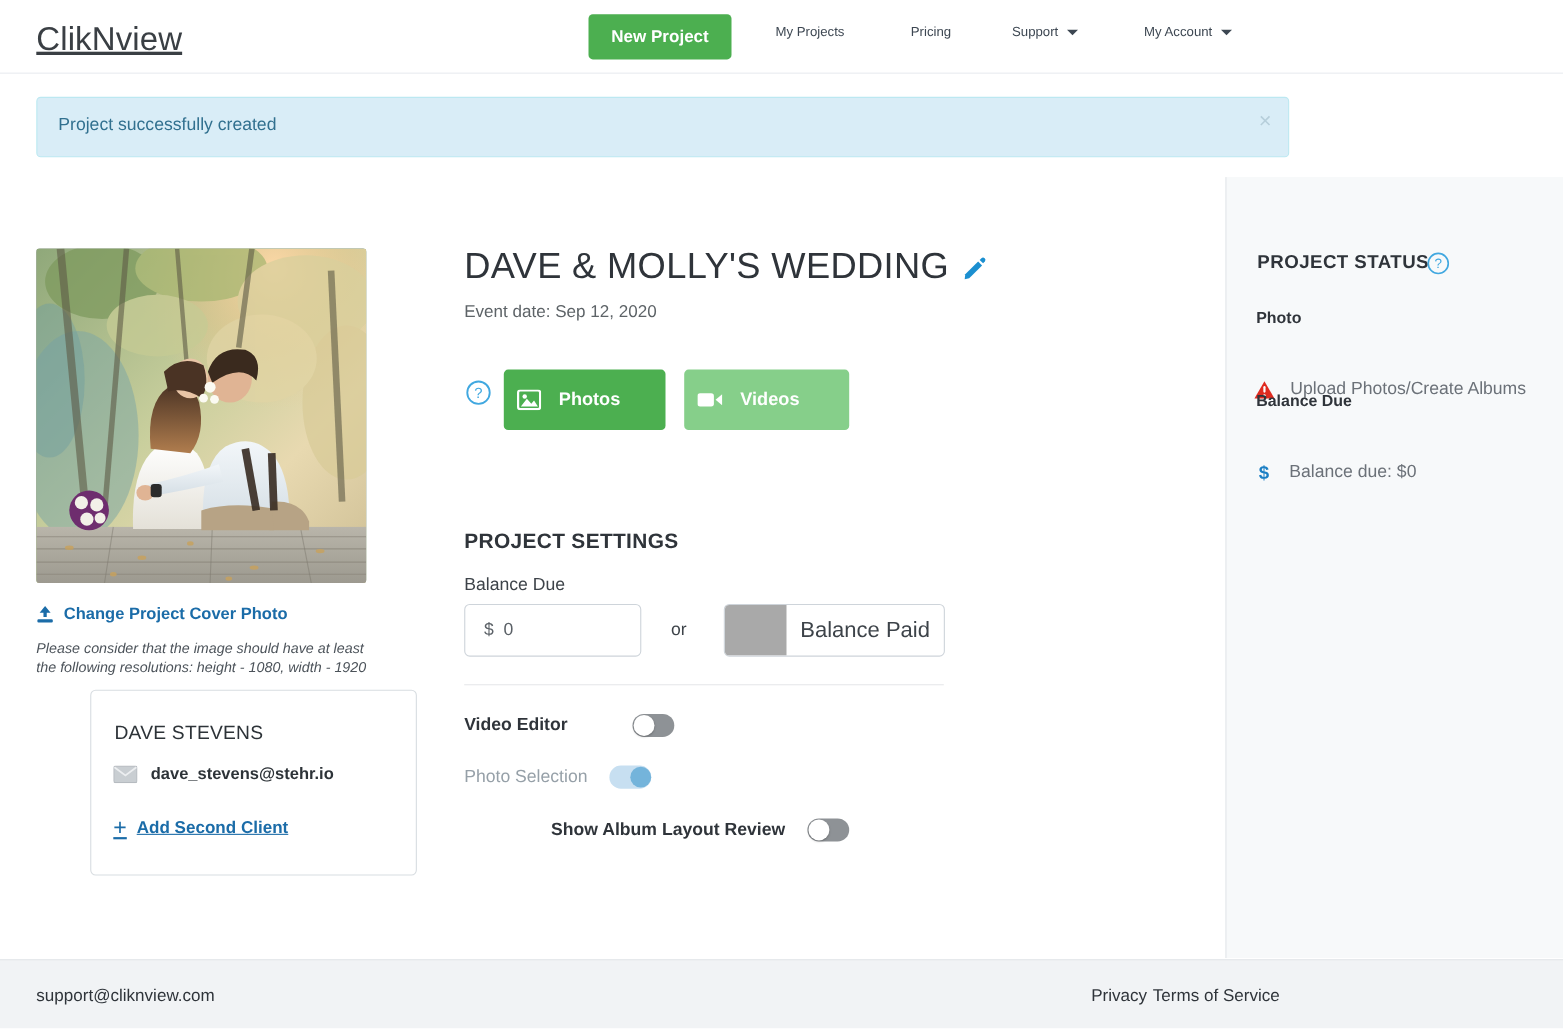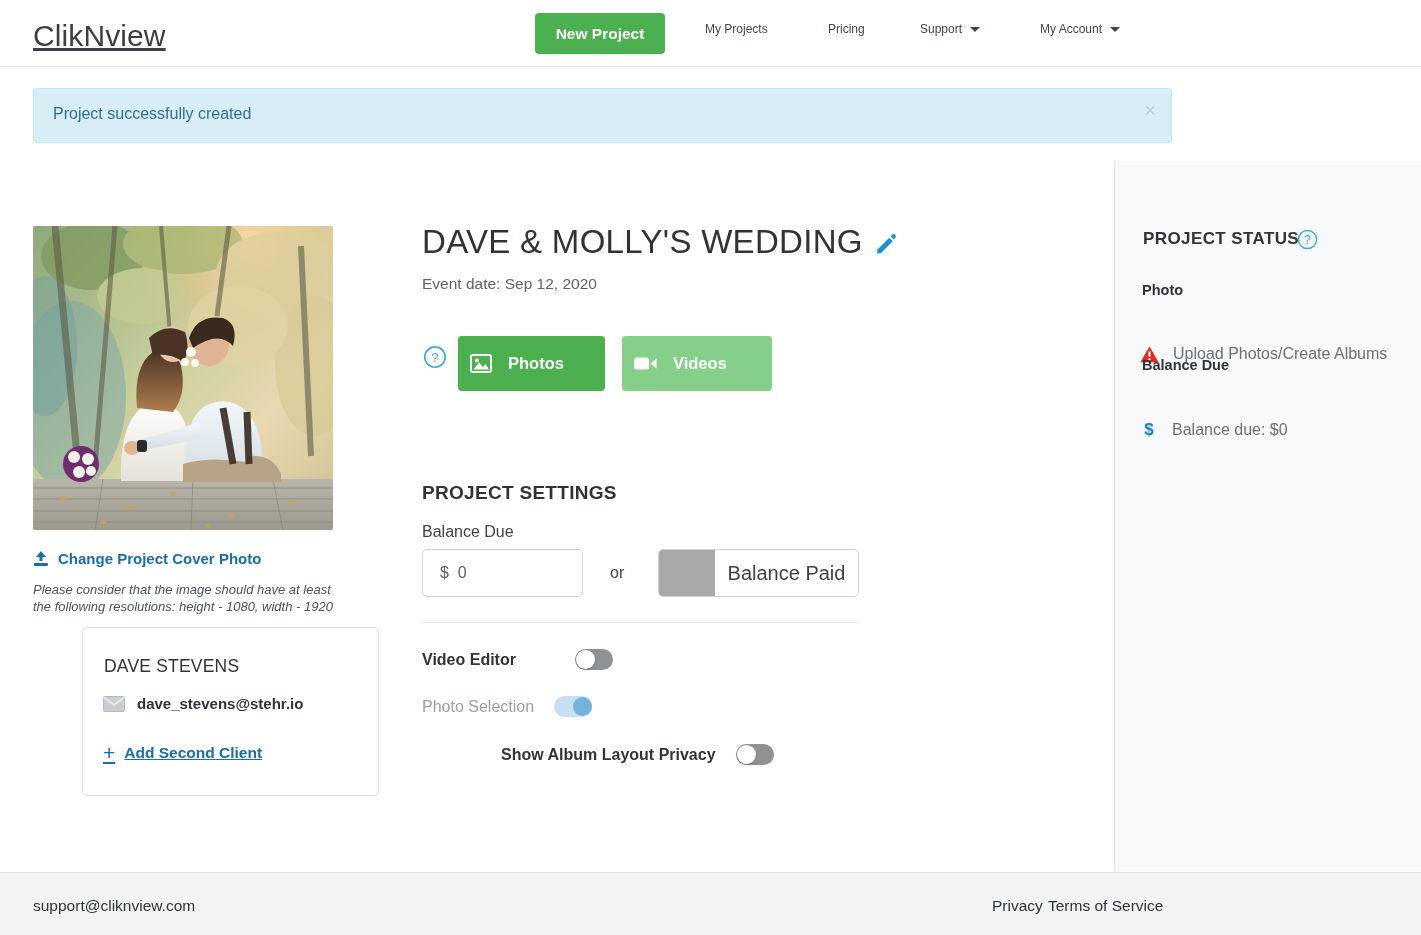--- a/index.html
+++ b/index.html
@@ -430,21 +430,21 @@
 
   <div class="toggle-row" id="row-photo-selection">
     <span class="toggle-label muted">Photo Selection</span>
     <div class="switch on">
       <div class="track"></div>
       <div class="knob"></div>
     </div>
   </div>
 
   <div class="toggle-row" id="row-album-review">
-    <span class="toggle-label">Show Album Layout Privacy</span>
+    <span class="toggle-label">Show Album Layout Review</span>
     <div class="switch off">
       <div class="track"></div>
       <div class="knob"></div>
     </div>
   </div>
 
   <aside class="sidebar">
     <div class="sb-title">PROJECT STATUS</div>
   </aside>
   <svg class="sb-help" viewBox="0 0 24 24">

